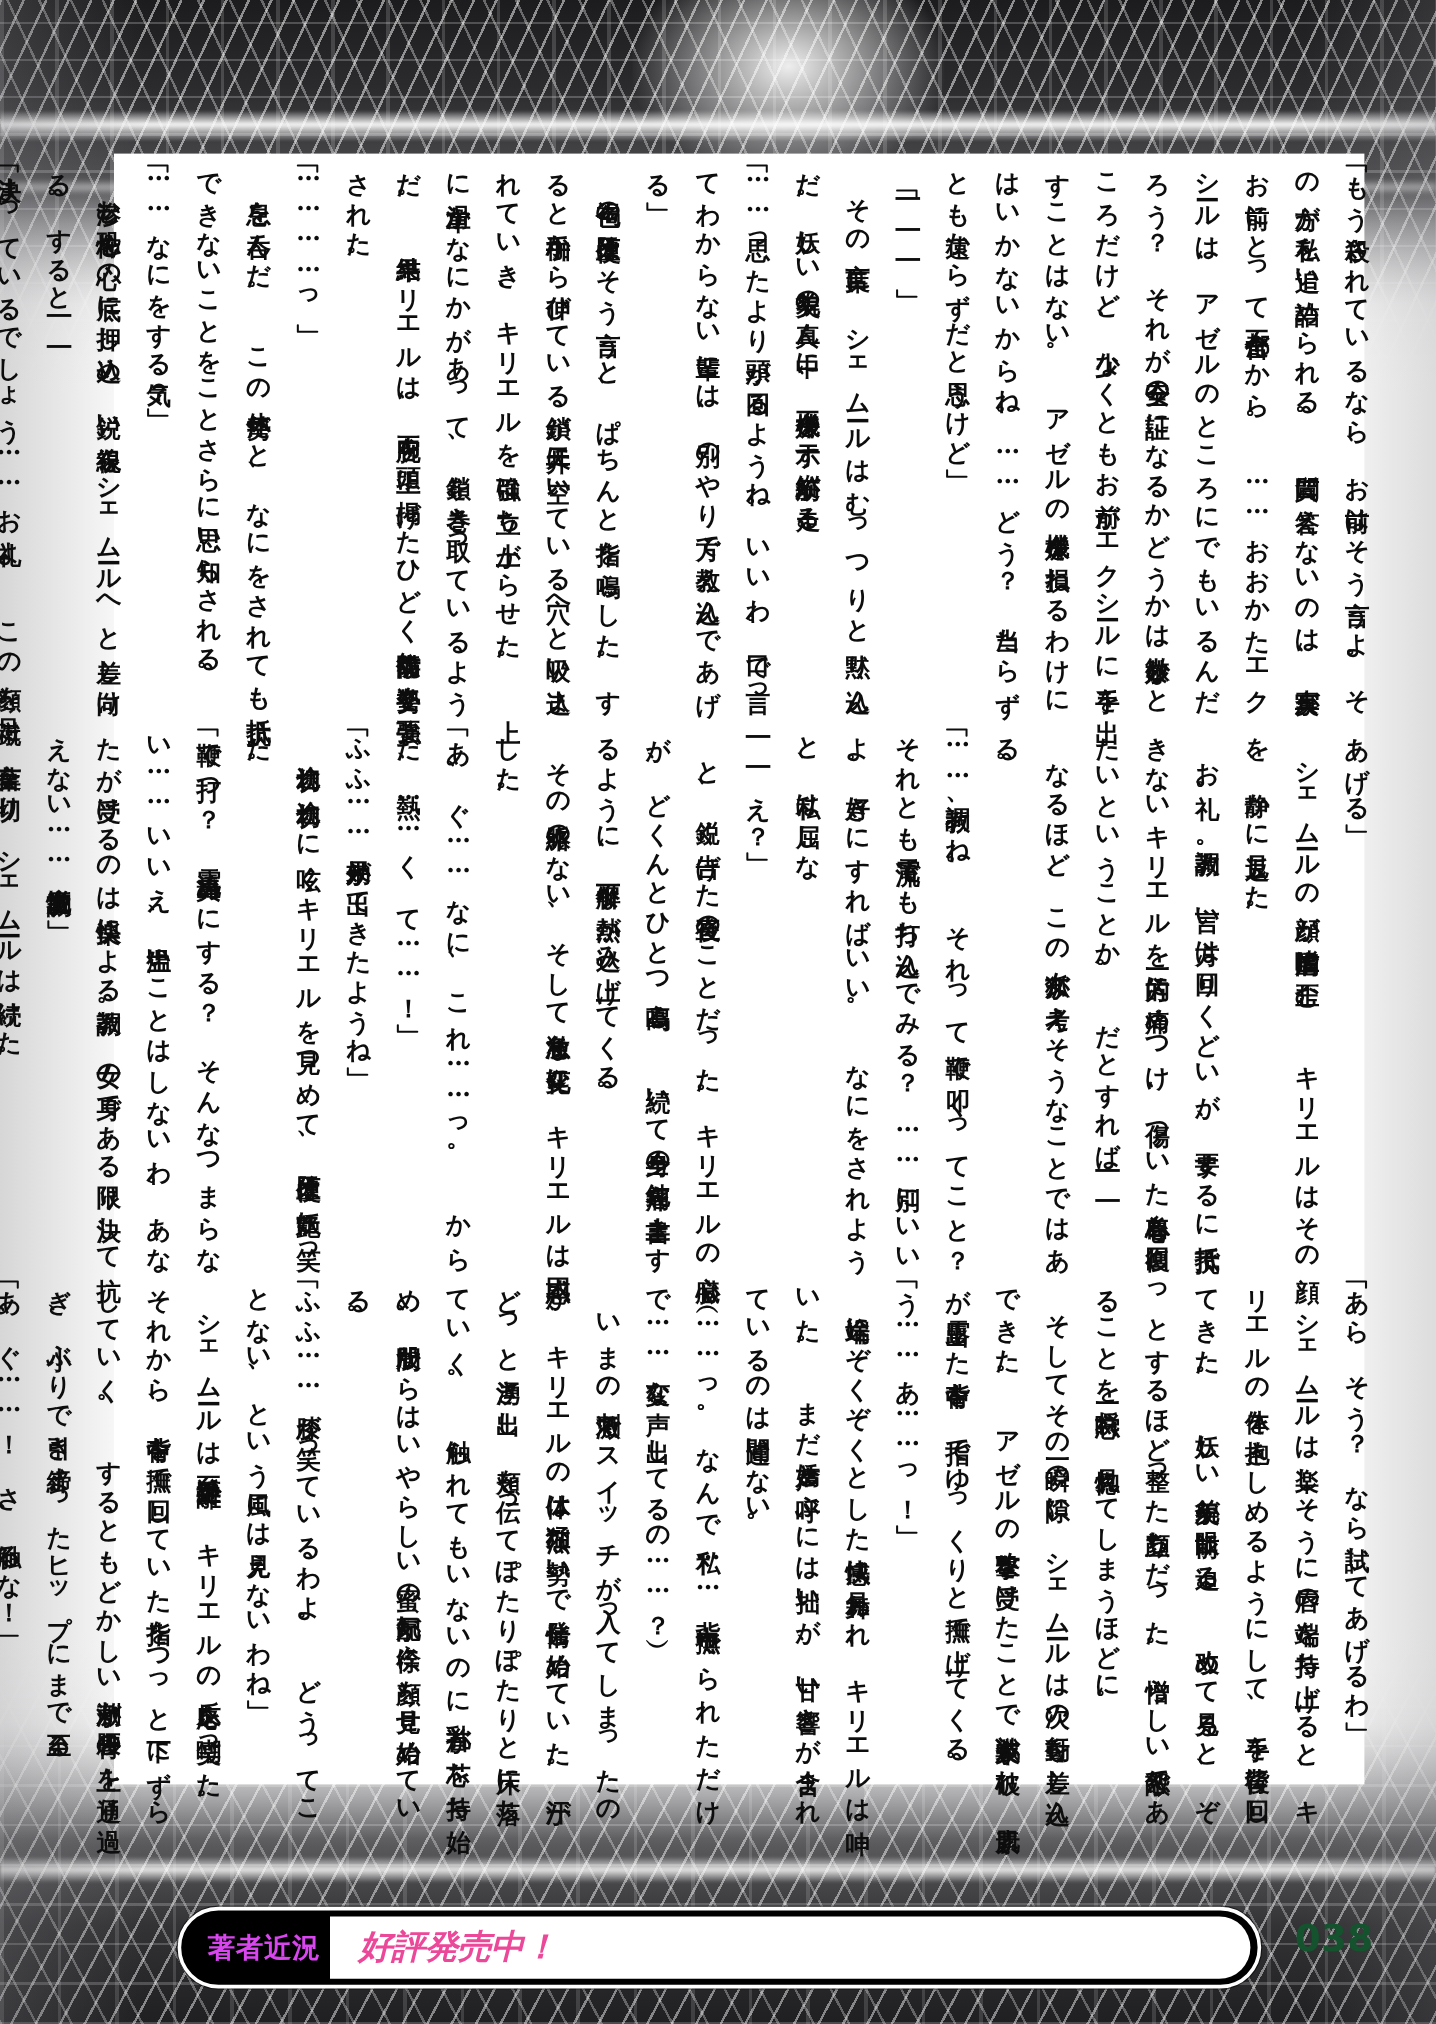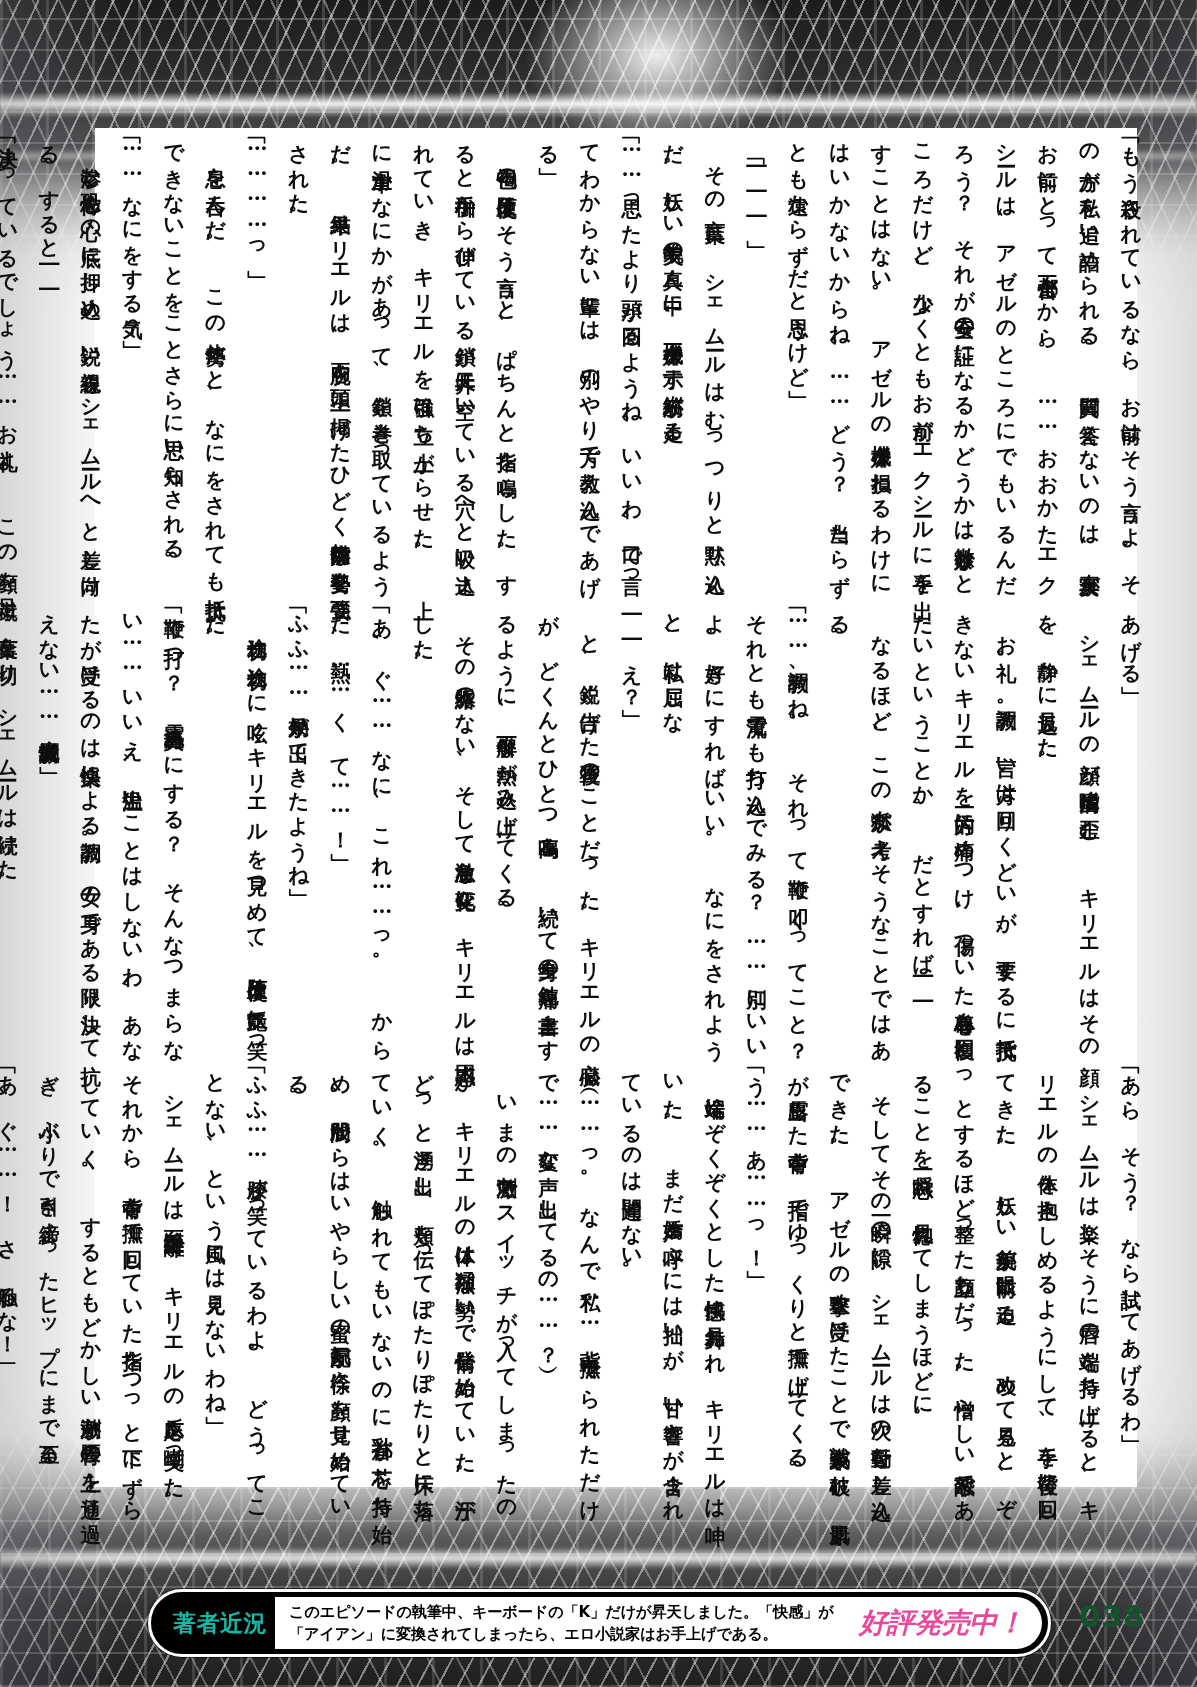--- a/index.html
+++ b/index.html
@@ -85,21 +85,21 @@
     position:absolute;left:148px;top:1589px;width:903px;height:68px;
     background:#000000;border-radius:34px;
     border:3px solid #ffffff;
     box-sizing:border-box;
     display:flex;align-items:center;
     box-shadow:0 0 0 1px rgba(0,0,0,.55);
   }
   #footer-tag{
     flex:0 0 auto;width:124px;height:100%;
     display:flex;align-items:center;justify-content:center;
-    color:#14b8a6;font-weight:bold;font-size:23px;letter-spacing:.02em;
+    color:#d946ef;font-weight:bold;font-size:23px;letter-spacing:.02em;
     font-family:"DejaVu Sans","Liberation Sans",sans-serif;
     padding-left:14px;box-sizing:border-box;
   }
   #footer-body{
     flex:1 1 auto;height:calc(100% - 10px);margin:5px 6px 5px 0;
     background:#ffffff;border-radius:0 29px 29px 0;
     display:flex;align-items:center;justify-content:space-between;
     padding:0 18px 0 14px;box-sizing:border-box;
   }
   #footer-text{
@@ -181,20 +181,19 @@
     <p class="indent">いまの刺激でスイッチが入ってしまったのか、キリエルの体は猛烈な勢いで発情し始めていた。汗がどっと湧き出し、頬を伝ってぽたりぽたりと床に落ちていく。　触られてもいないのに乳首が芯を持ち始め、股間からはいやらしい蜜の気配が徐々に顔を見せ始めている。</p>
     <p>「ふふ……膝が笑っているわよ。　どうってことない、という風には見えないわね」</p>
     <p class="indent">シェムールは至近距離で、キリエルの反応を嘲笑った。　それから、背中を撫で回していた指をつっと下にずらしていく。　するともどかしい刺激が腰骨の上を通り過ぎ、小ぶりで引き締まったヒップにまで至る。</p>
     <p>「あ、ぐ……！　さ、触るな！」</p>
 
   </div>
 
   <div id="footer">
     <div id="footer-tag">著者近況</div>
     <div id="footer-body">
-      <div id="footer-text">このエピソードの執筆中、キーボードの「K」だけが昇天しました。「快感」が「アイアン」に変換されてしまったら、エロ小説家はお手上げである。</div>
       <div id="footer-promo">好評発売中！</div>
     </div>
   </div>
 
   <div id="page-number">038</div>
 
 </div>
 
 </body></html>

